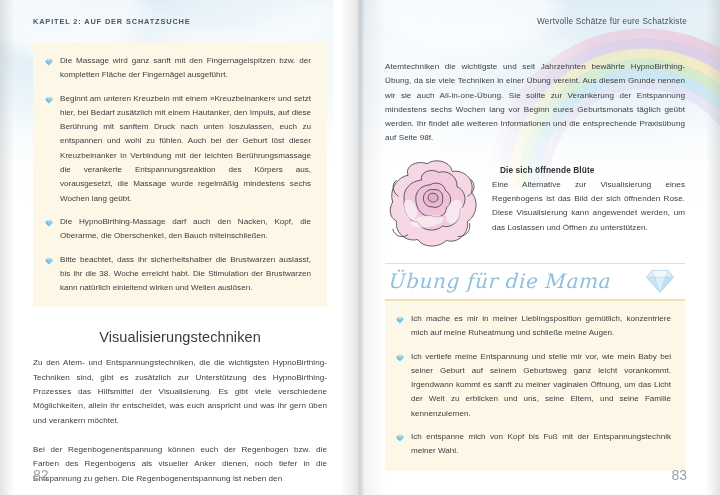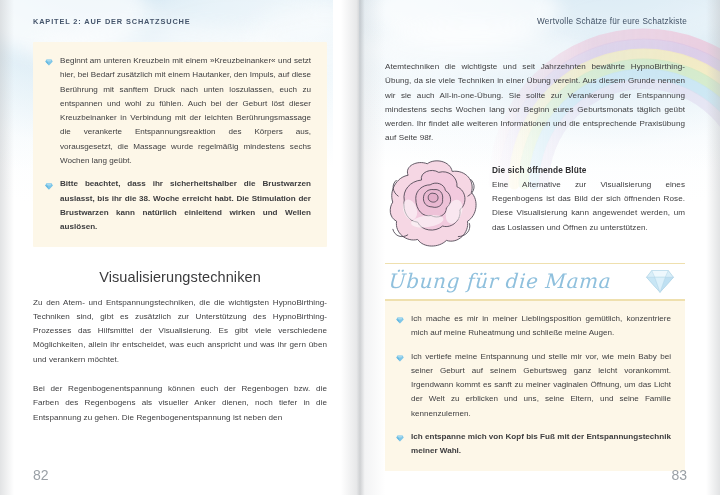--- a/index.html
+++ b/index.html
@@ -137,21 +137,21 @@
 
   h2.section-title {
     margin: 0 0 11px 0;
     text-align: center;
     font-size: 14.5px;
     font-weight: normal;
     color: #3b3b3d;
     letter-spacing: 0.1px;
   }
   h3.sub-title {
-    margin: 0 0 3px 0;
+    margin: 0 0 3px 8px;
     font-size: 8.3px;
     font-weight: bold;
     color: #2f2f31;
     letter-spacing: 0.1px;
   }
 
   
   .cream-panel {
     background: #fdf7e8;
     padding: 12px 16px 12px 12px;
@@ -164,21 +164,21 @@
   }
   ul.gem-list li {
     position: relative;
     padding-left: 15px;
     margin-bottom: 9px;
     font-size: 8.1px;
     line-height: 14.3px;
     color: #3d3d3f;
     text-align: justify;
   }
-  ul.gem-list li:last-child { margin-bottom: 0; font-weight: bold; }
+  ul.gem-list li:last-child { margin-bottom: 0; }
   .gem-bullet {
     position: absolute;
     left: 0;
     top: 3.2px;
     width: 8px;
     height: 7px;
   }
 
   
   .rose-block {
@@ -241,38 +241,49 @@
     <div class="cloud" style="left:250px; top:6px; width:150px; height:60px; opacity:.5;"></div>
 
     <div class="page-edge-shadow page-edge-left"></div>
 
     <div class="runhead runhead-left">KAPITEL 2: AUF DER SCHATZSUCHE</div>
 
     <div class="col col-left">
 
       <div class="cream-panel">
         <ul class="gem-list">
+          <li>
+            <span class="gem-bullet">
+              <svg viewBox="0 0 16 14" width="8" height="7" aria-hidden="true">
+                <polygon points="3,1 13,1 15.5,5 8,13 0.5,5" fill="#7ec6e8"></polygon>
+                <polygon points="3,1 13,1 11.2,5 4.8,5" fill="#a7daef"></polygon>
+                <polygon points="0.5,5 4.8,5 8,13" fill="#5fb6e0"></polygon>
+              </svg>
+            </span>
+            <span>Die Massage wird ganz sanft mit den Fingernagelspitzen bzw. der kompletten Fläche der Fingernägel ausgeführt.</span>
+          </li>
           <li>
             <span class="gem-bullet">
               <svg viewBox="0 0 16 14" width="8" height="7" aria-hidden="true">
                 <polygon points="3,1 13,1 15.5,5 8,13 0.5,5" fill="#7ec6e8"></polygon>
                 <polygon points="3,1 13,1 11.2,5 4.8,5" fill="#a7daef"></polygon>
                 <polygon points="0.5,5 4.8,5 8,13" fill="#5fb6e0"></polygon>
               </svg>
             </span>
             <span>Beginnt am unteren Kreuzbein mit einem »Kreuzbeinanker« und setzt hier, bei Bedarf zusätzlich mit einem Hautanker, den Impuls, auf diese Berührung mit sanftem Druck nach unten loszulassen, euch zu entspannen und wohl zu fühlen. Auch bei der Geburt löst dieser Kreuzbeinanker in Verbindung mit der leichten Berührungsmassage die verankerte Entspannungsreaktion des Körpers aus, vorausgesetzt, die Massage wurde regelmäßig mindestens sechs Wochen lang geübt.</span>
           </li>
           <li>
             <span class="gem-bullet">
               <svg viewBox="0 0 16 14" width="8" height="7" aria-hidden="true">
                 <polygon points="3,1 13,1 15.5,5 8,13 0.5,5" fill="#7ec6e8"></polygon>
                 <polygon points="3,1 13,1 11.2,5 4.8,5" fill="#a7daef"></polygon>
                 <polygon points="0.5,5 4.8,5 8,13" fill="#5fb6e0"></polygon>
               </svg>
             </span>
+            <span>Die HypnoBirthing-Massage darf auch den Nacken, Kopf, die Oberarme, die Oberschenkel, den Bauch miteinschließen.</span>
           </li>
           <li>
             <span class="gem-bullet">
               <svg viewBox="0 0 16 14" width="8" height="7" aria-hidden="true">
                 <polygon points="3,1 13,1 15.5,5 8,13 0.5,5" fill="#7ec6e8"></polygon>
                 <polygon points="3,1 13,1 11.2,5 4.8,5" fill="#a7daef"></polygon>
                 <polygon points="0.5,5 4.8,5 8,13" fill="#5fb6e0"></polygon>
               </svg>
             </span>
             <span>Bitte beachtet, dass ihr sicherheitshalber die Brustwarzen auslasst, bis ihr die 38. Woche erreicht habt. Die Stimulation der Brustwarzen kann natürlich einleitend wirken und Wellen auslösen.</span>

